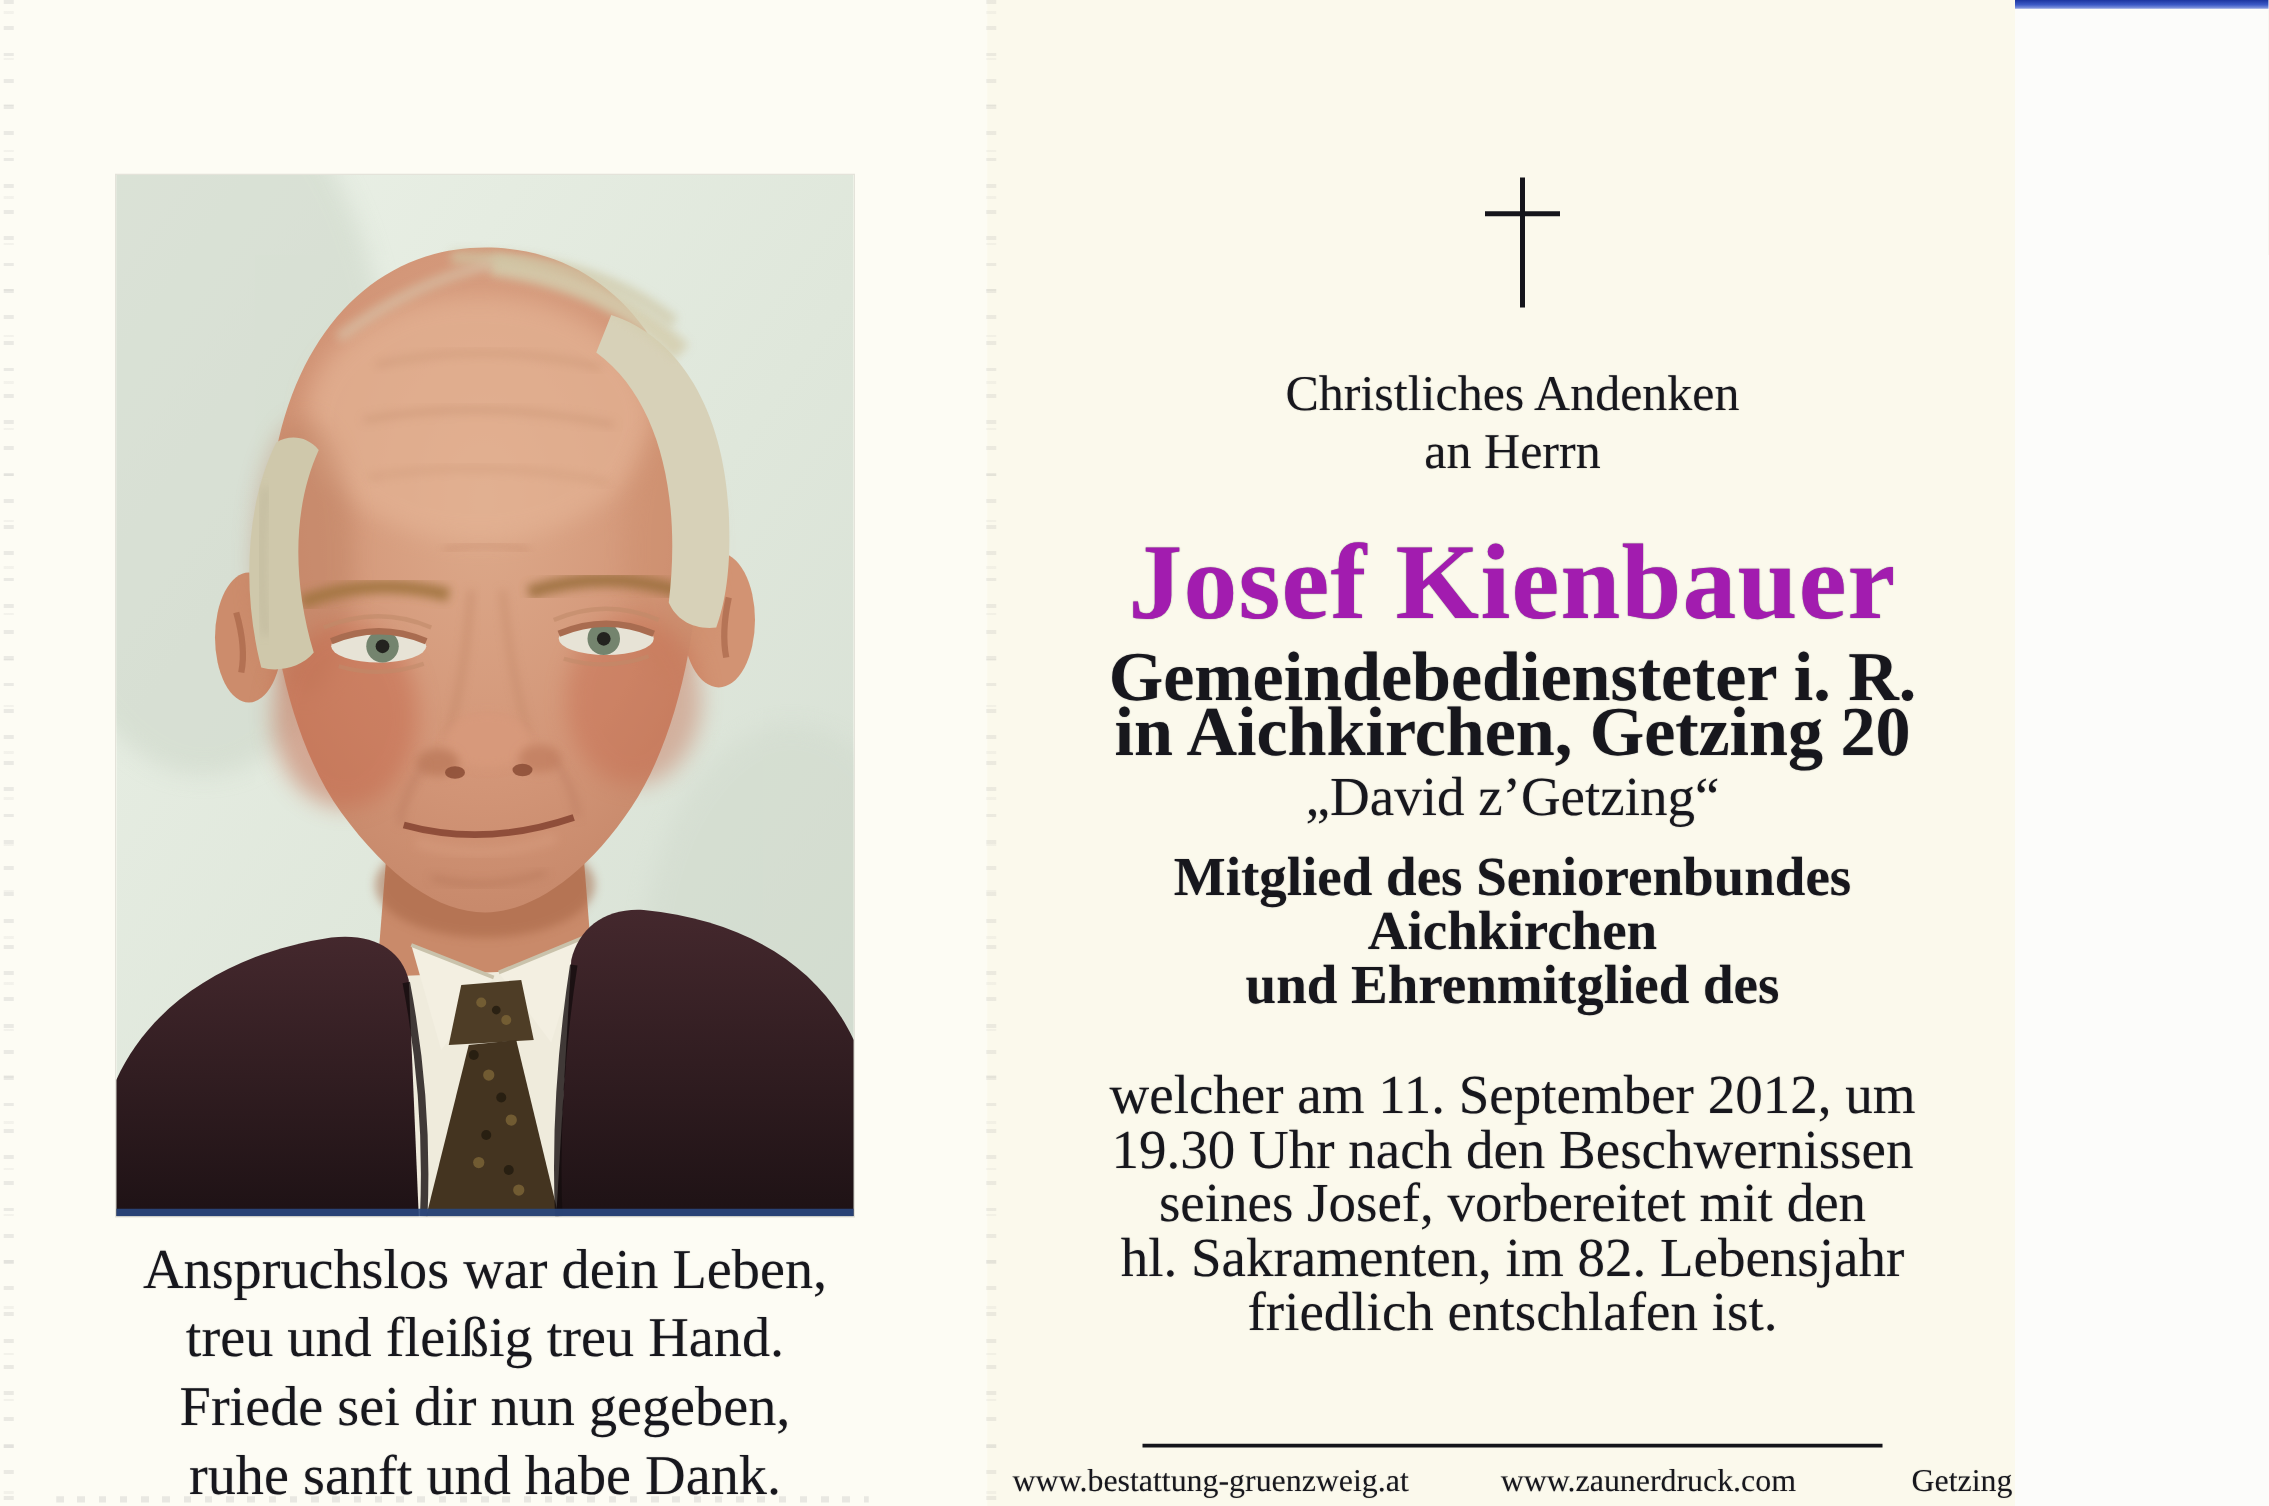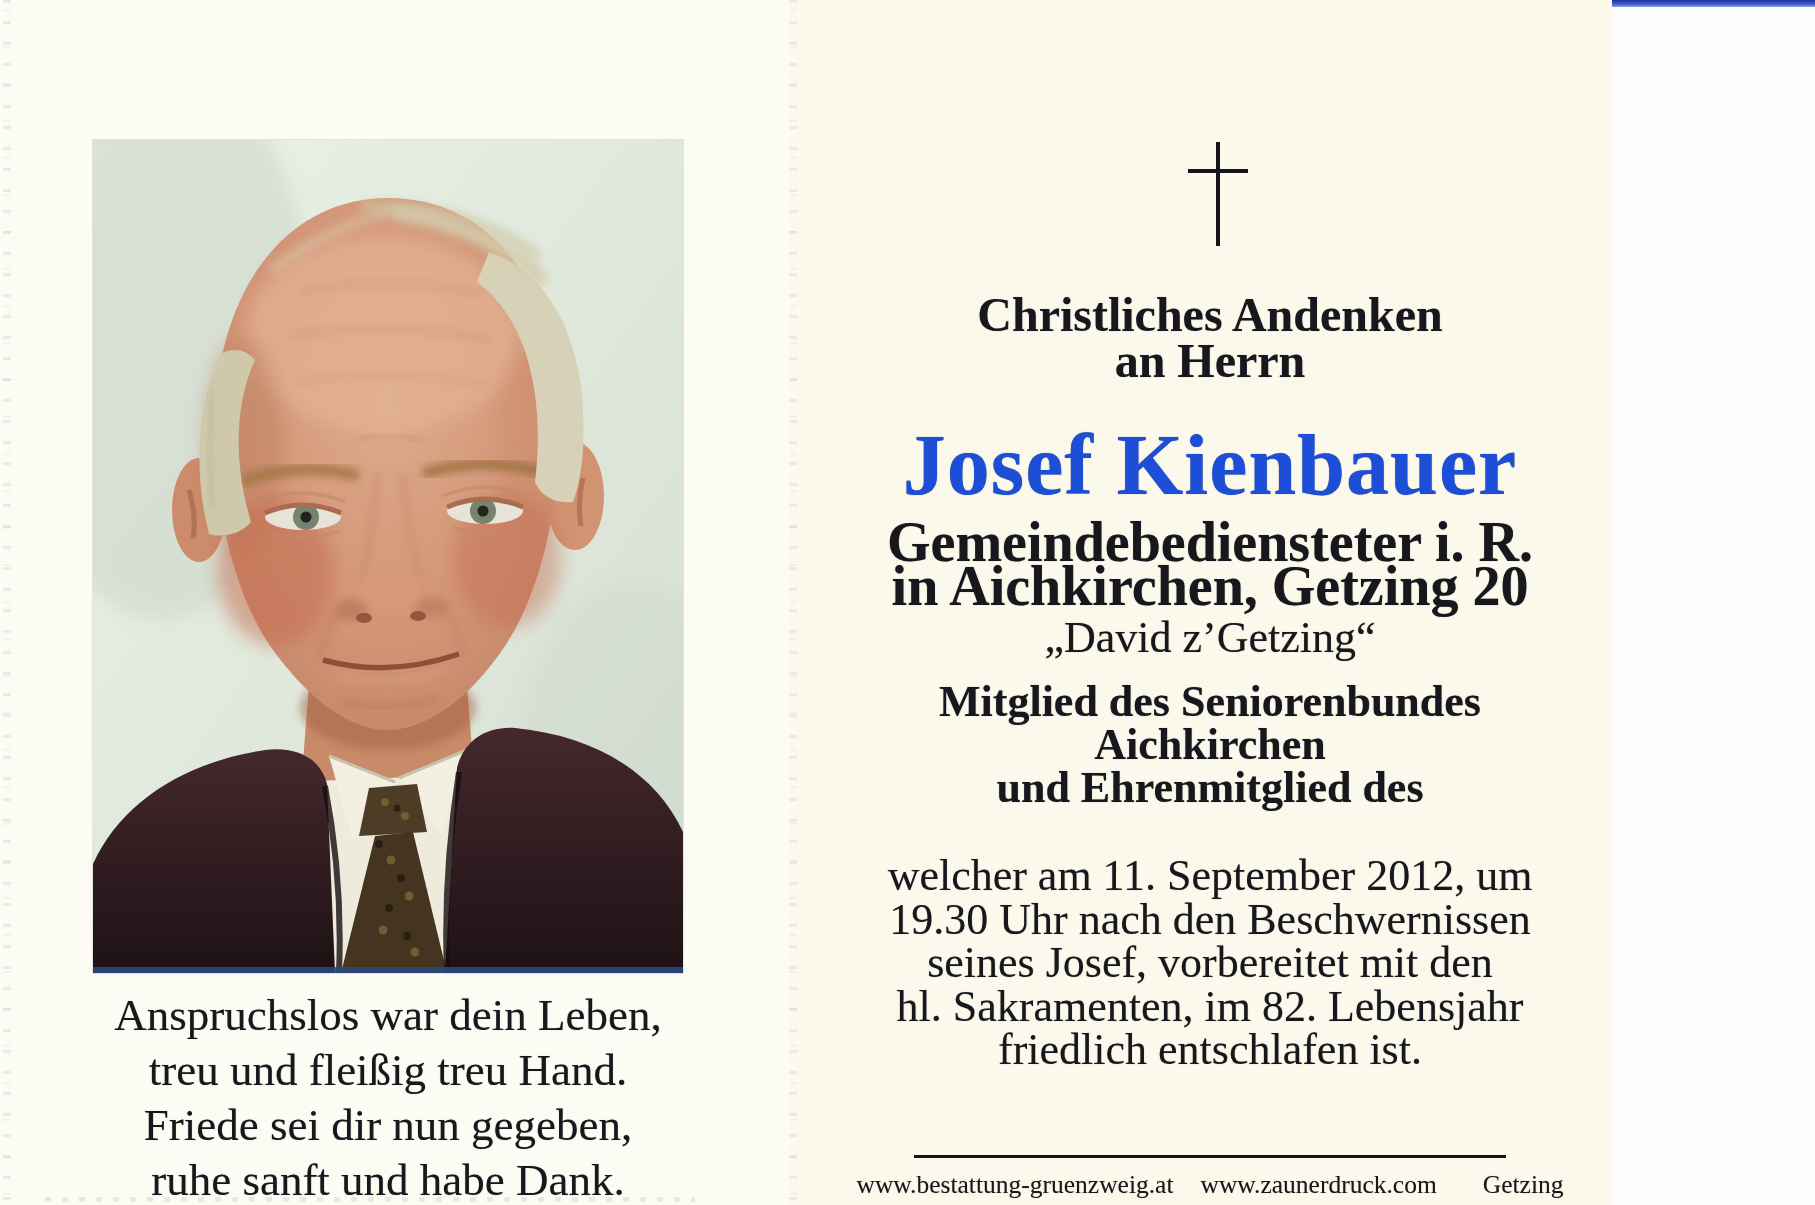--- a/index.html
+++ b/index.html
@@ -35,30 +35,30 @@
     font-size:45px;line-height:55px;text-shadow:0 0 1px rgba(23,23,29,.38);}
 
   
   .right-col{position:absolute;left:810px;top:0;width:800px;}
   .right-col .block{position:absolute;left:0;width:800px;text-align:center;}
 
   .cross{position:absolute;left:0;width:800px;top:142px;height:108px;}
   .cross .vbar{position:absolute;left:406px;top:0;width:4px;height:104px;background:#15151b;}
   .cross .hbar{position:absolute;left:378px;top:27px;width:60px;height:4px;background:#15151b;}
 
-  .header-lines{top:292px;font-size:48px;line-height:46px;text-shadow:0 0 1px rgba(23,23,29,.38);font-weight:bold;}
-  .name{top:418px;font-size:86px;line-height:94px;font-weight:700;color:#1d4ed8;
+  .header-lines{top:292px;font-size:40px;line-height:46px;text-shadow:0 0 1px rgba(23,23,29,.38);}
+  .name{top:418px;font-size:86px;line-height:94px;font-weight:700;color:#a21caf;
     text-shadow:0 0 1px rgba(13,13,18,.55);letter-spacing:1px;}
   .role-lines{top:520px;font-size:56px;line-height:44px;font-weight:700;text-shadow:0 0 1px rgba(23,23,29,.45);}
   .nickname{top:616px;font-size:44px;line-height:44px;font-weight:400;text-shadow:0 0 1px rgba(23,23,29,.45);}
   .membership-lines{top:680px;font-size:44px;line-height:43px;font-weight:700;text-shadow:0 0 1px rgba(23,23,29,.45);}
   .obituary-lines{top:854px;font-size:44px;line-height:43.5px;text-shadow:0 0 1px rgba(23,23,29,.38);}
   .rule{position:absolute;left:104px;top:1155px;width:592px;height:3px;background:#15151b;}
   .footer{top:1170px;font-size:25.5px;text-shadow:0 0 1px rgba(23,23,29,.3);}
-  .footer .row{display:flex;justify-content:center;align-items:baseline;}
+  .footer .row{display:flex;justify-content:space-between;align-items:baseline;}
   .footer .g1{width:27px;} .footer .g2{width:46px;}
 </style>
 </head>
 <body>
 
 <div class="scan">
 
   <div class="left-card"></div>
   <div class="right-card"></div>
   <div class="right-margin"></div>

